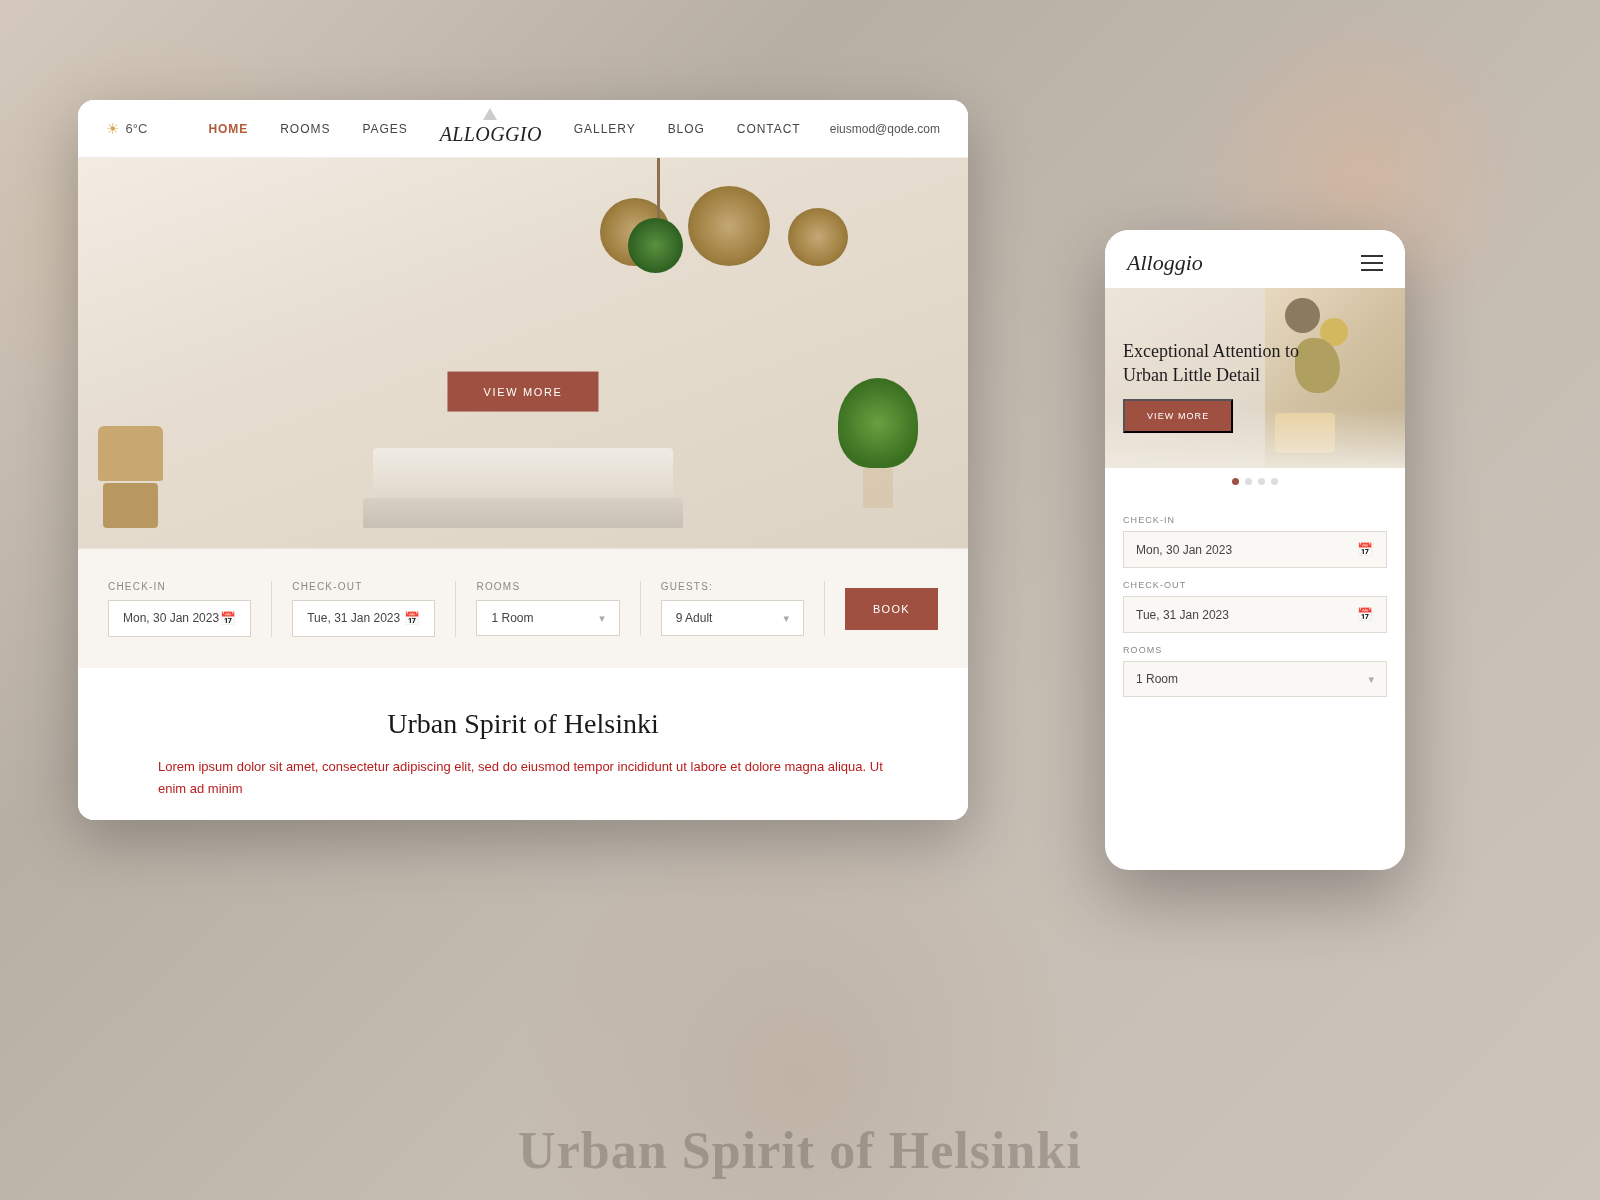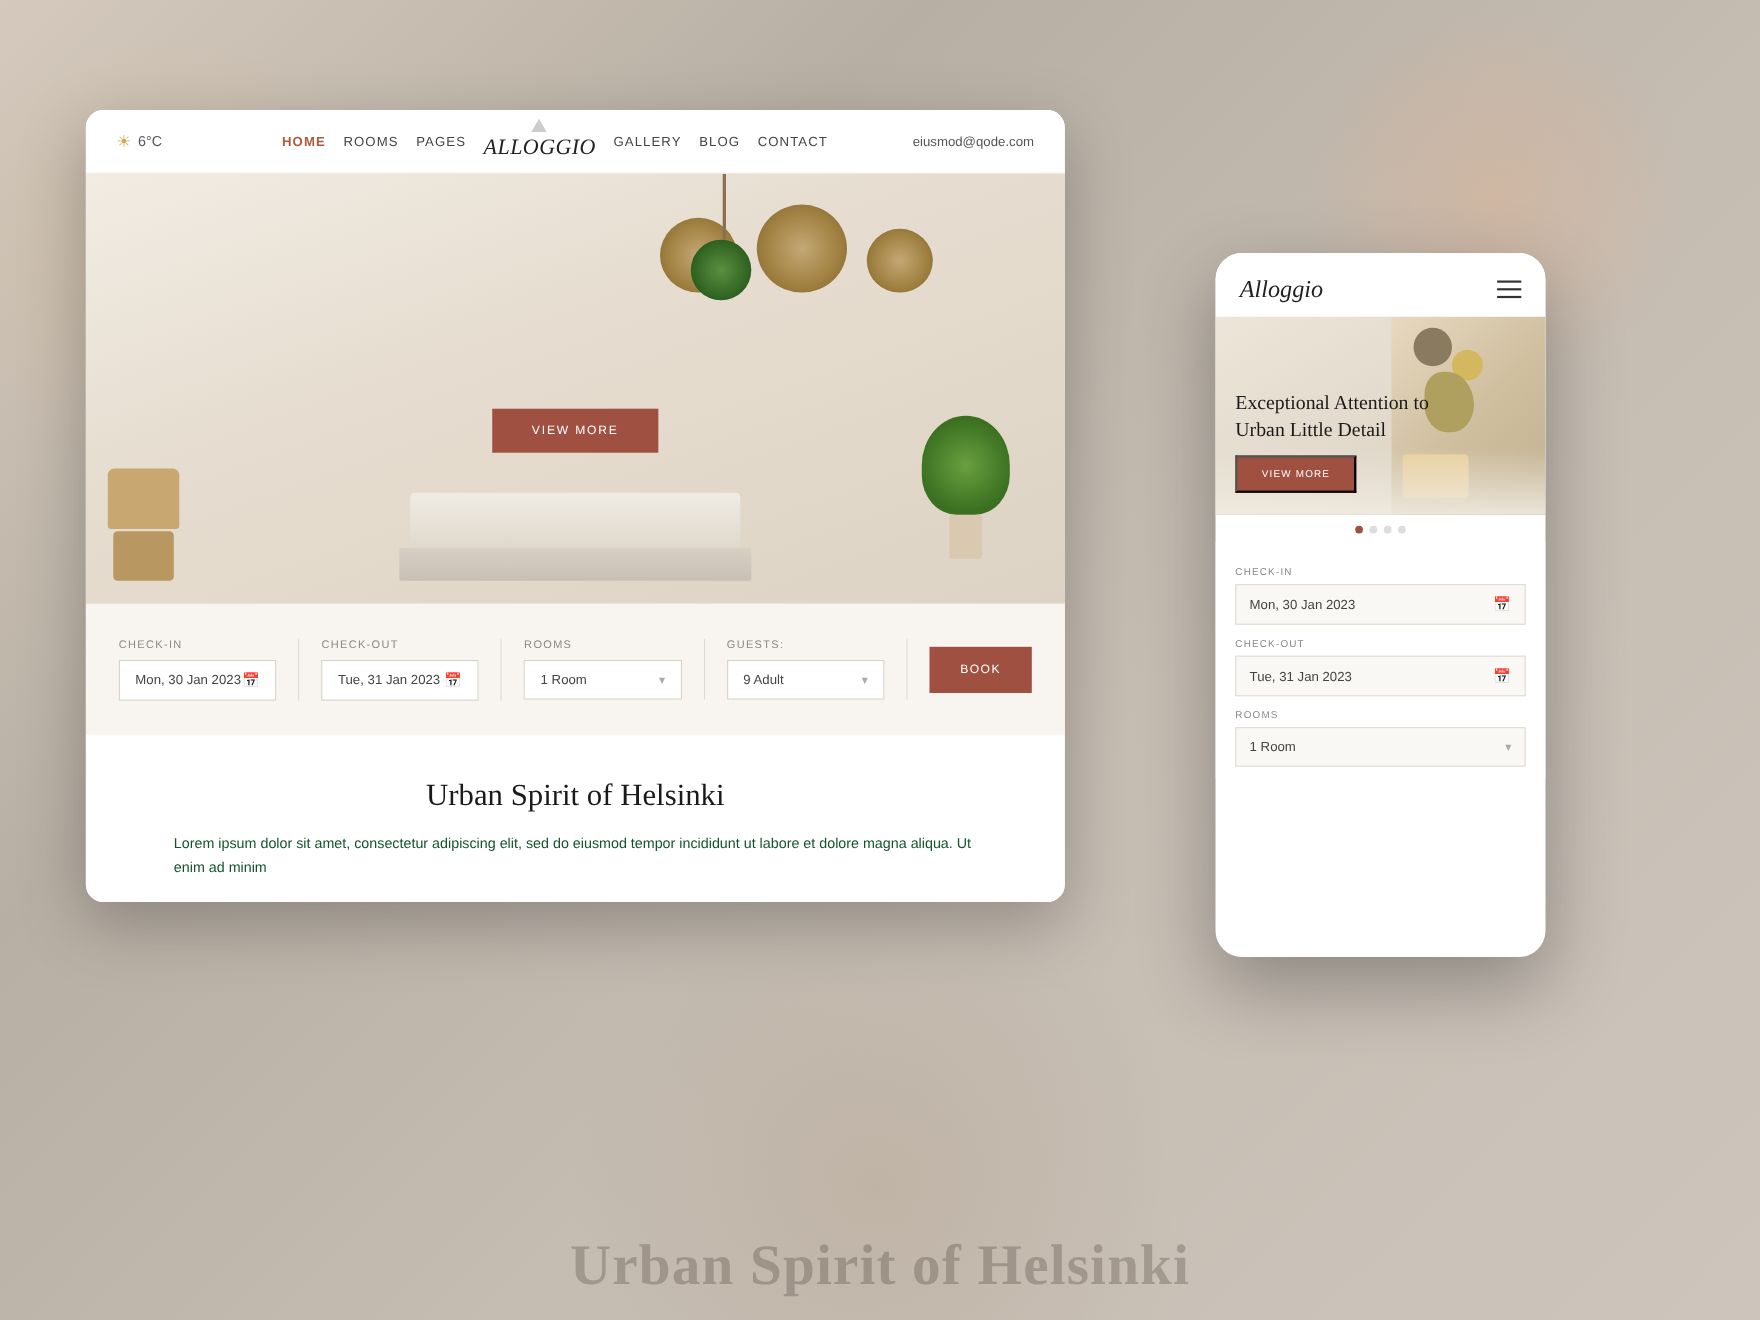--- a/index.html
+++ b/index.html
@@ -65,21 +65,21 @@
     }
 
     .sun-icon {
       color: #d4a853;
       font-size: 15px;
     }
 
     .desktop-nav {
       display: flex;
       align-items: center;
-      gap: 16px;
+      gap: 32px;
       font-family: Arial, sans-serif;
       font-size: 12px;
       letter-spacing: 0.08em;
       text-transform: uppercase;
       margin-left: 32px;
     }
 
     .nav-home {
       color: #b05a3a;
       font-weight: 600;
@@ -255,21 +255,21 @@
       font-size: 28px;
       font-weight: 400;
       color: #1a1a1a;
       text-align: center;
       margin-bottom: 16px;
     }
 
     .body-text {
       font-family: Arial, sans-serif;
       font-size: 13px;
-      color: #14532d;
+      color: #b91c1c;
       line-height: 1.7;
       text-align: left;
     }
 
     
     .mobile-mockup {
       position: absolute;
       top: 230px;
       right: 195px;
       width: 300px;
@@ -317,21 +317,21 @@
     }
 
     .mobile-hero-bg {
       position: absolute;
       inset: 0;
       background: linear-gradient(to bottom right, #ede5d8, #d8cfc0);
     }
 
     .mobile-hero-content {
       position: absolute;
-      bottom: 20px;
+      bottom: 35px;
       left: 18px;
       right: 18px;
     }
 
     .mobile-hero-title {
       font-family: 'Georgia', serif;
       font-size: 18px;
       color: #1a1a1a;
       line-height: 1.3;
       margin-bottom: 12px;

